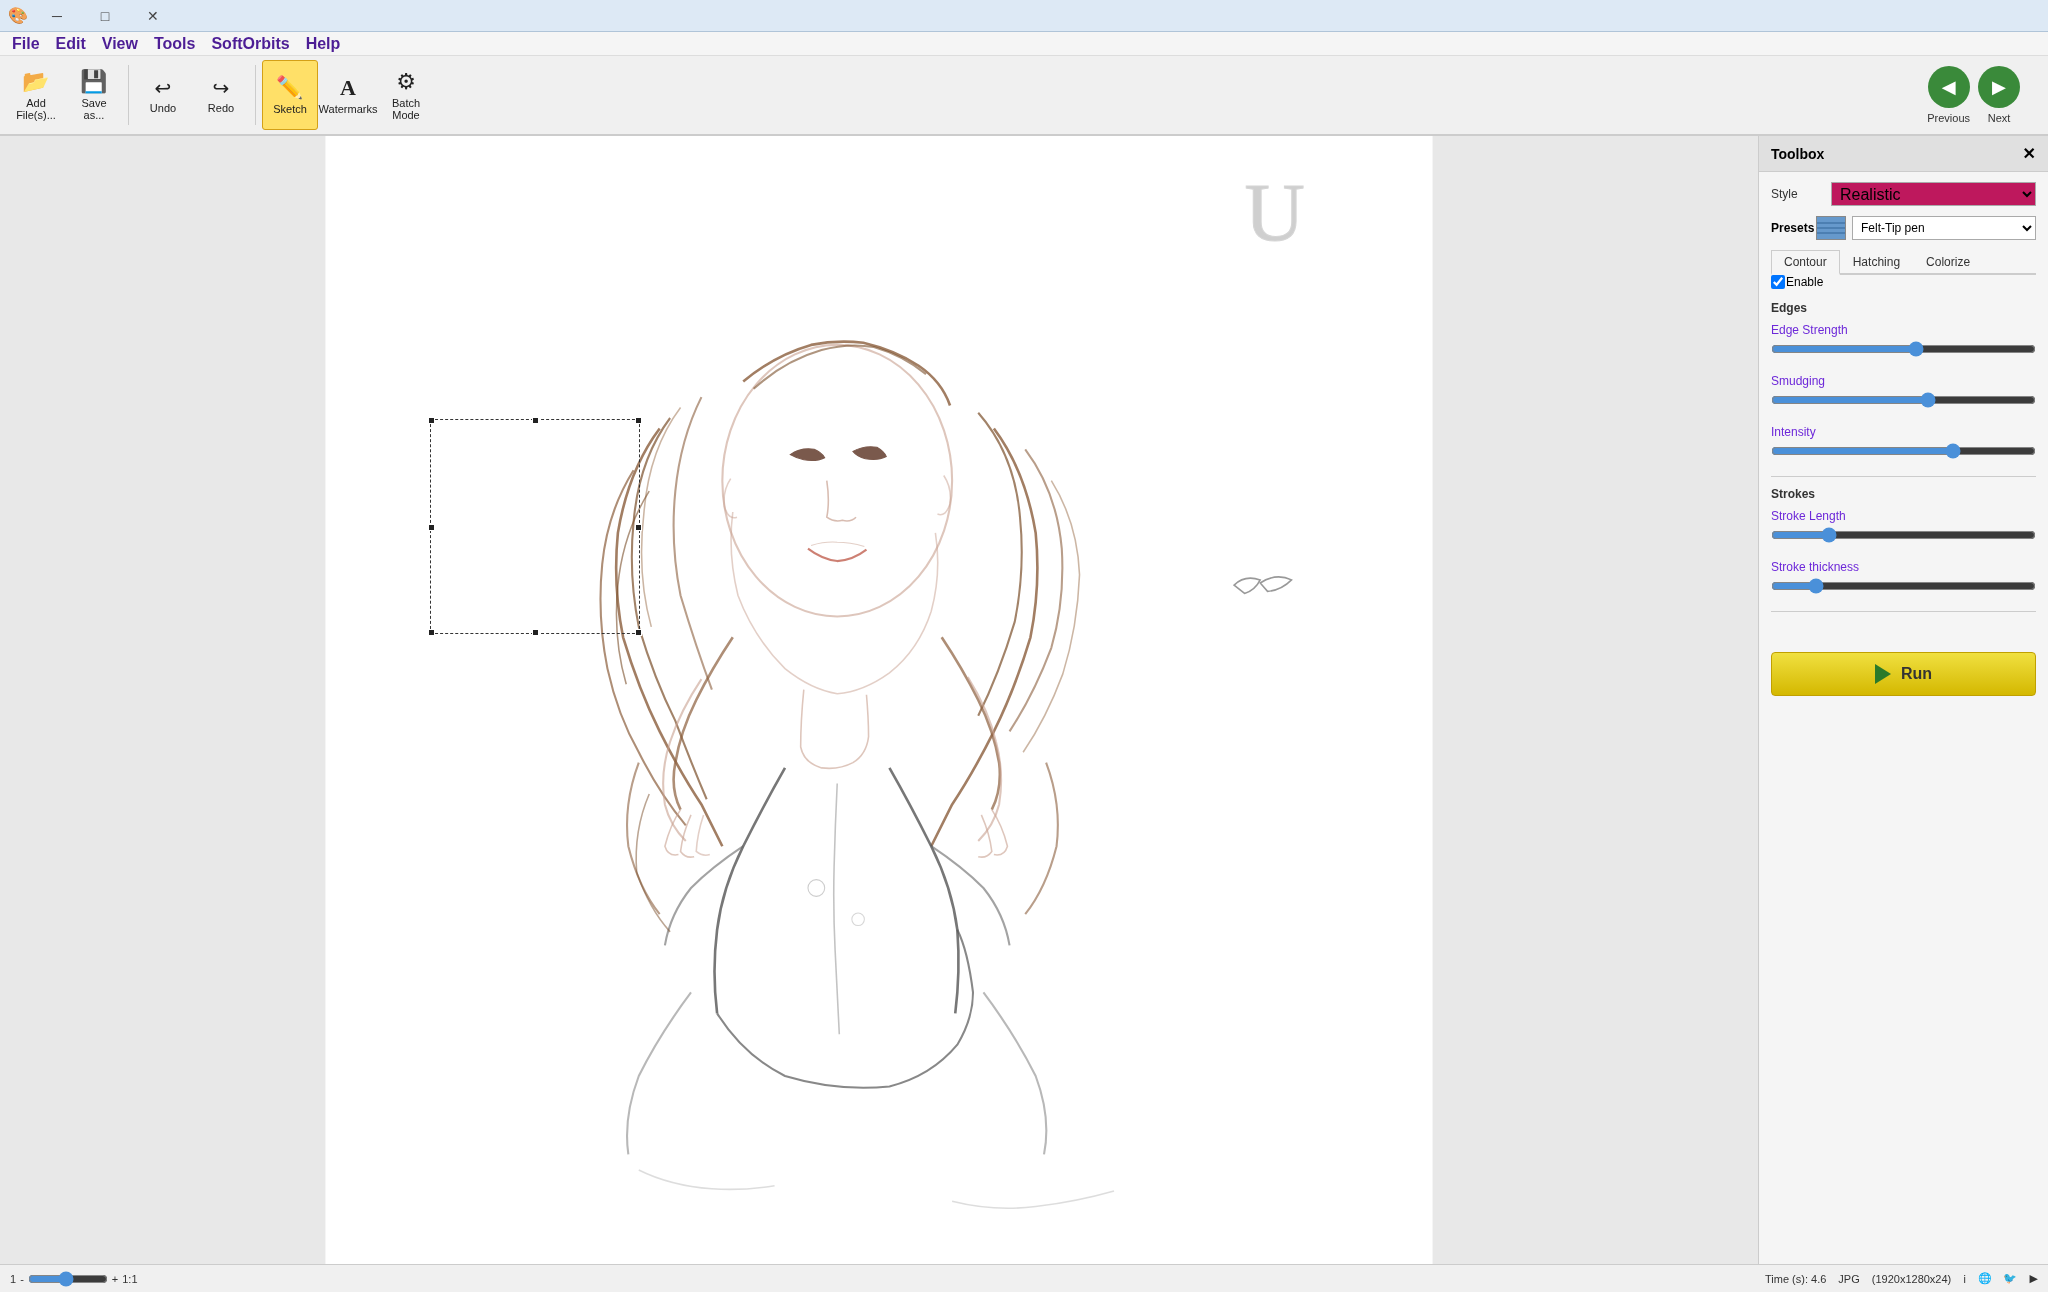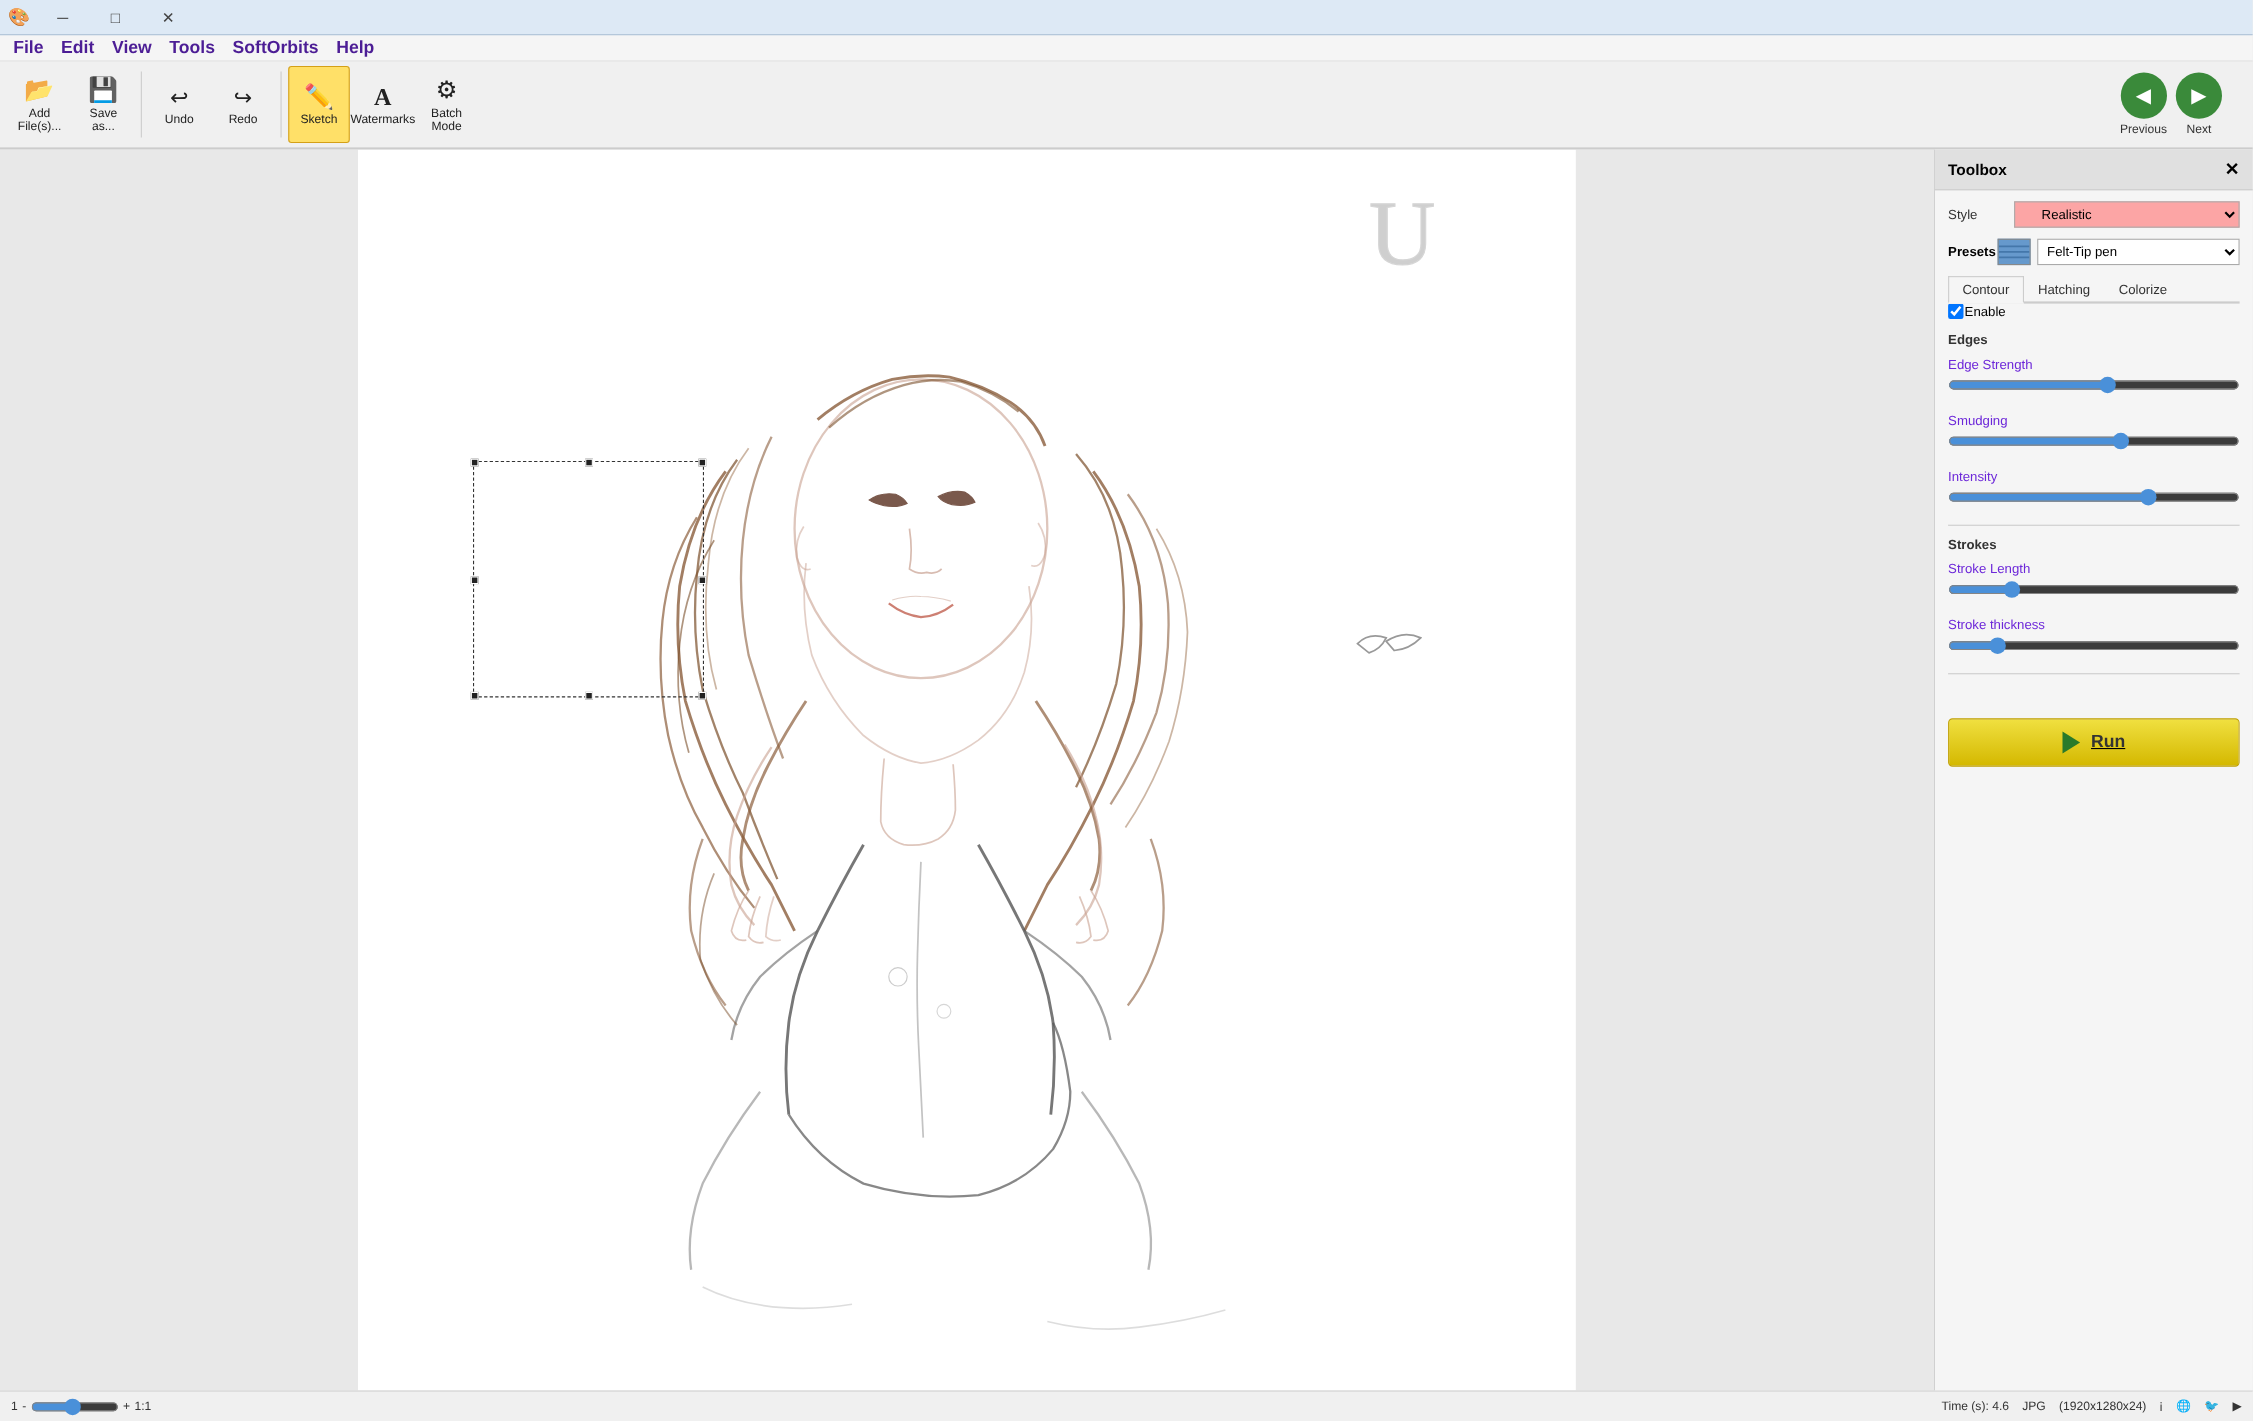--- a/index.html
+++ b/index.html
@@ -158,23 +158,23 @@
     .tb-row {
       display: flex;
       align-items: center;
       margin-bottom: 10px;
     }
     .tb-label { font-size: 12px; width: 60px; color: #333; }
     .tb-select {
       flex: 1;
       height: 24px;
       border: 1px solid #aaa;
-      background: #fca5a5;
-      font-size: 12px;
-      padding: 0 20px;
+      background: #be185d;
+      font-size: 16px;
+      padding: 0 4px;
       cursor: pointer;
     }
     .presets-row {
       display: flex;
       align-items: center;
       margin-bottom: 10px;
     }
     .presets-label { font-size: 12px; font-weight: bold; width: 45px; }
     .presets-icon {
       width: 30px; height: 24px;
@@ -514,21 +514,21 @@
         <input type="range" min="0" max="100" value="20" style="width: 100%; accent-color: rgb(74, 144, 217);">
       </div>
 
       <div class="slider-row">
         <div class="slider-label">Stroke thickness</div>
         <input type="range" min="0" max="100" value="15" style="width: 100%; accent-color: rgb(74, 144, 217);">
       </div>
 
       <div class="section-divider"></div>
 
-      <div id="run-btn-area" style="padding: 30px 0 10px 0; text-decoration: underline;">
+      <div id="run-btn-area" style="padding: 30px 0 10px 0;">
         <button id="run-btn">
           <div class="run-arrow"></div>
           <span>Run</span>
         </button>
       </div>
 
     </div>
   </div>
 </div>
 

